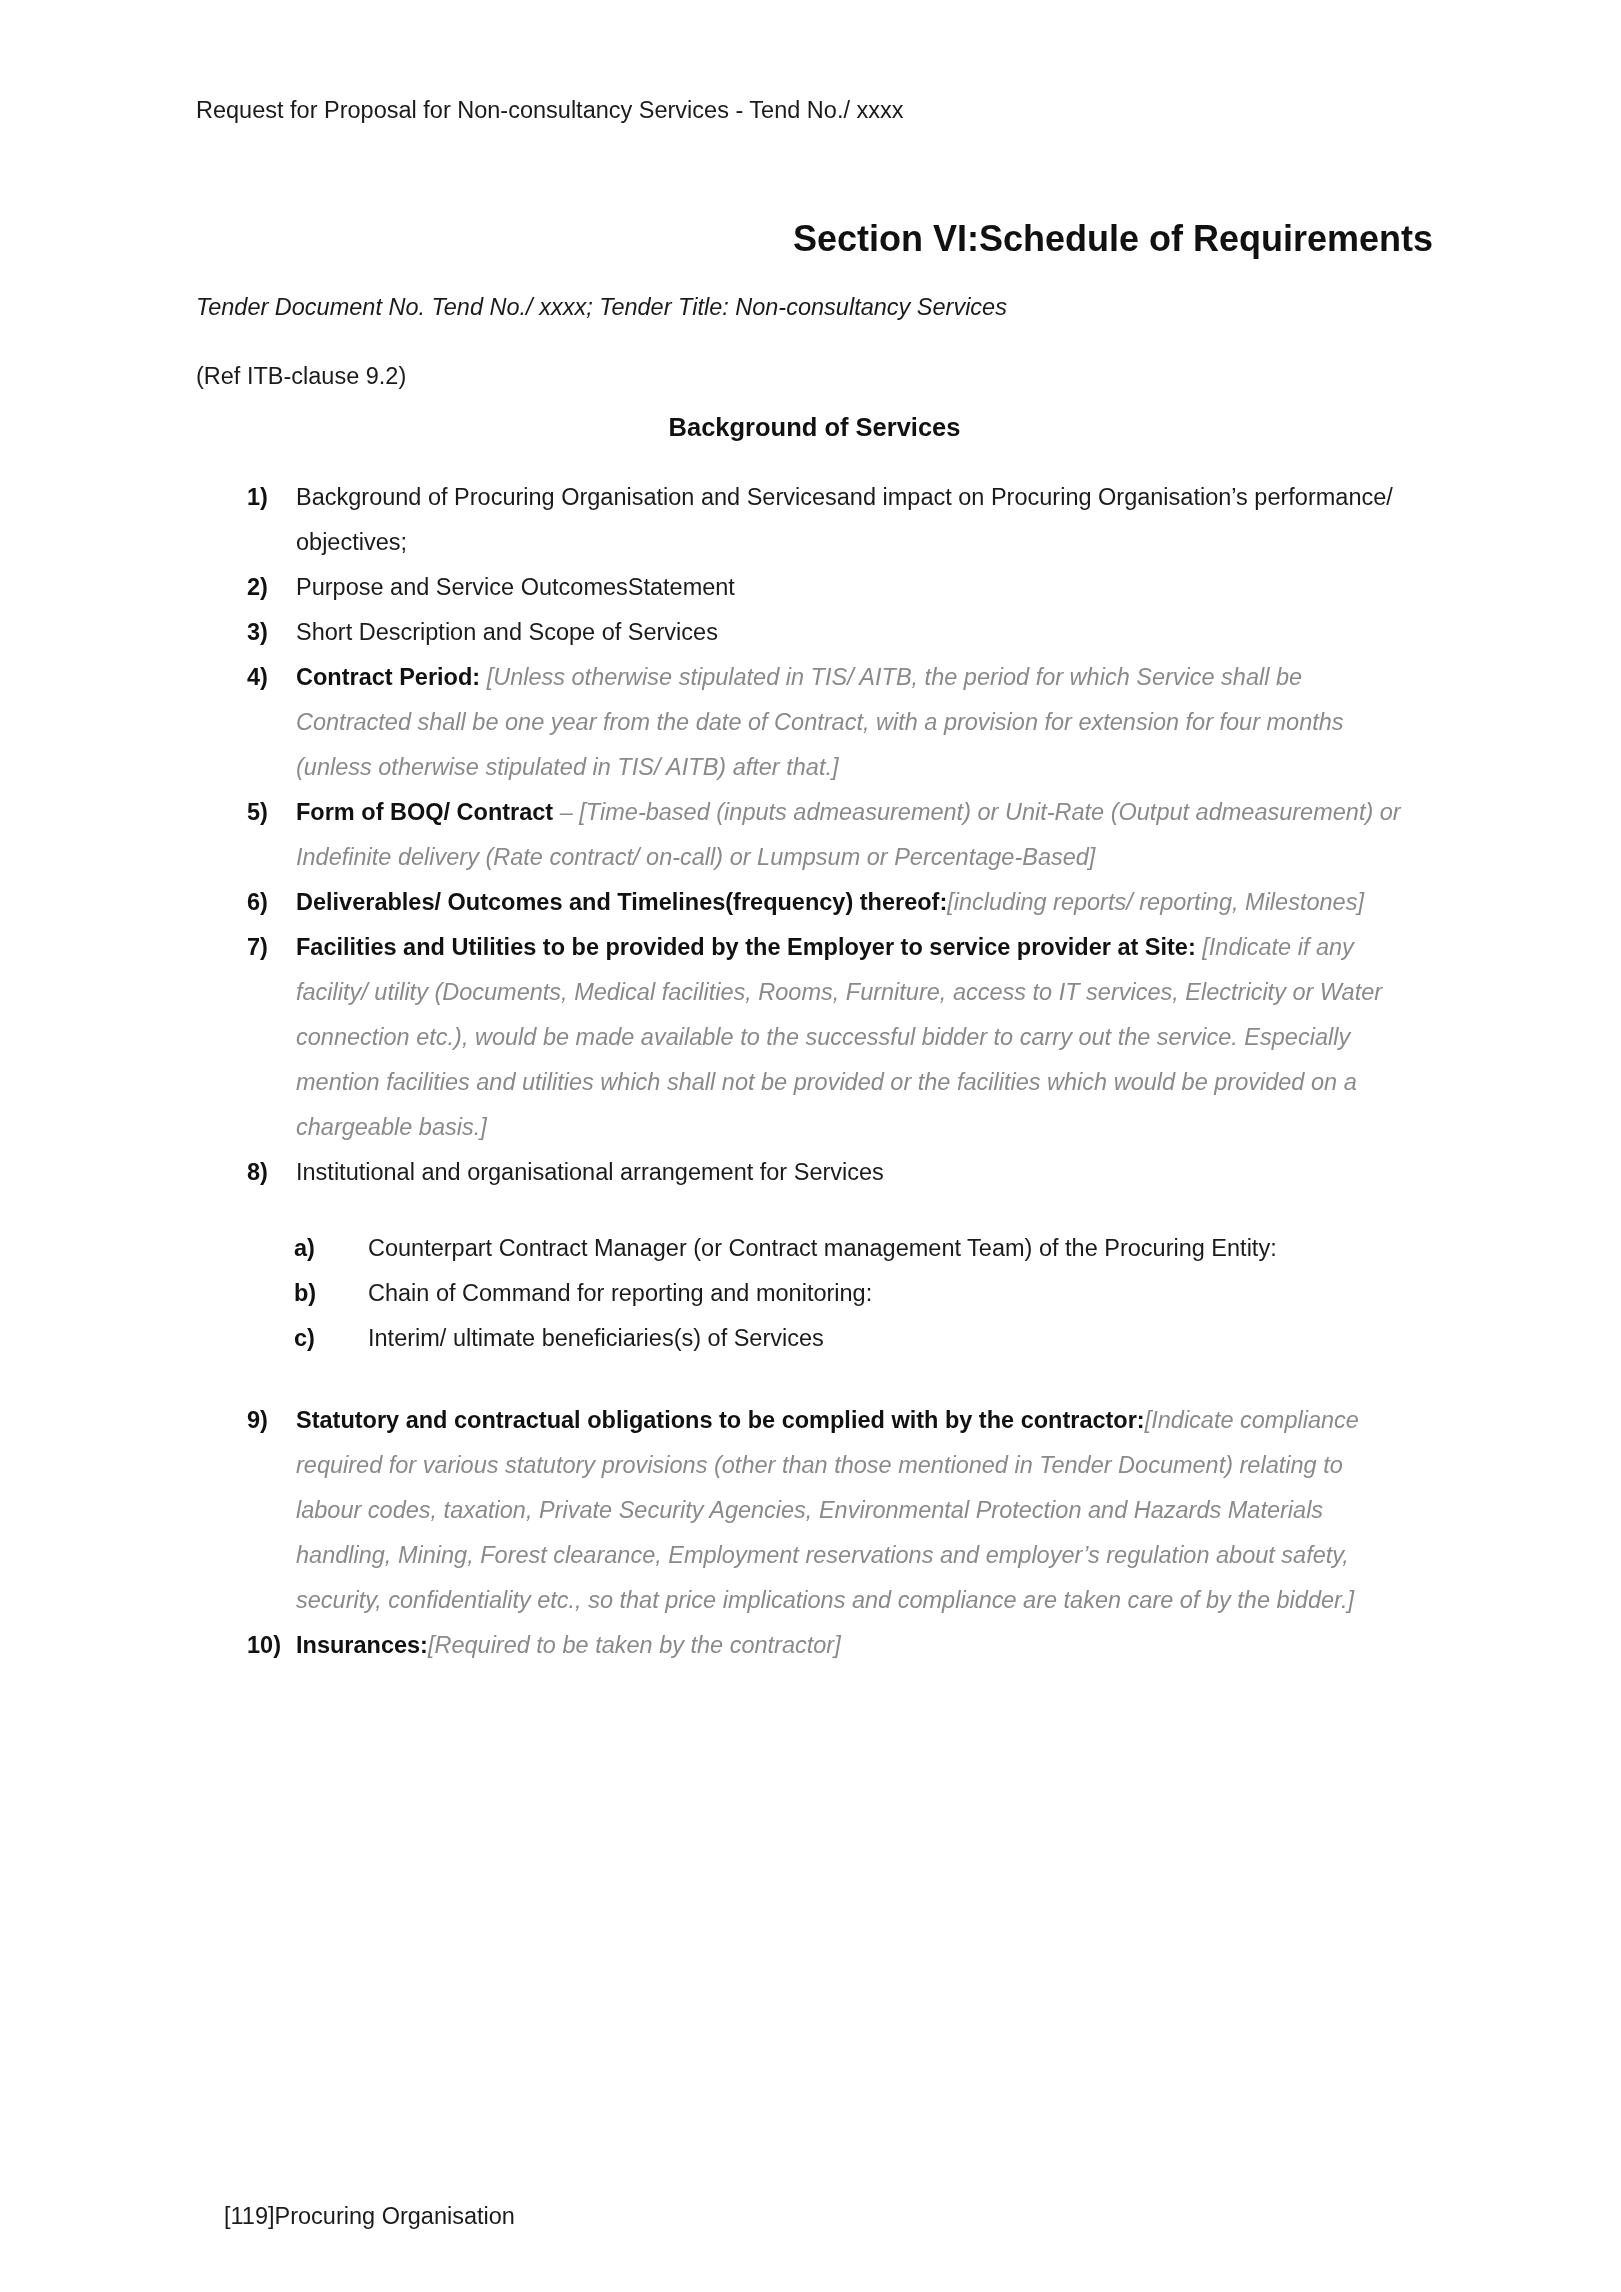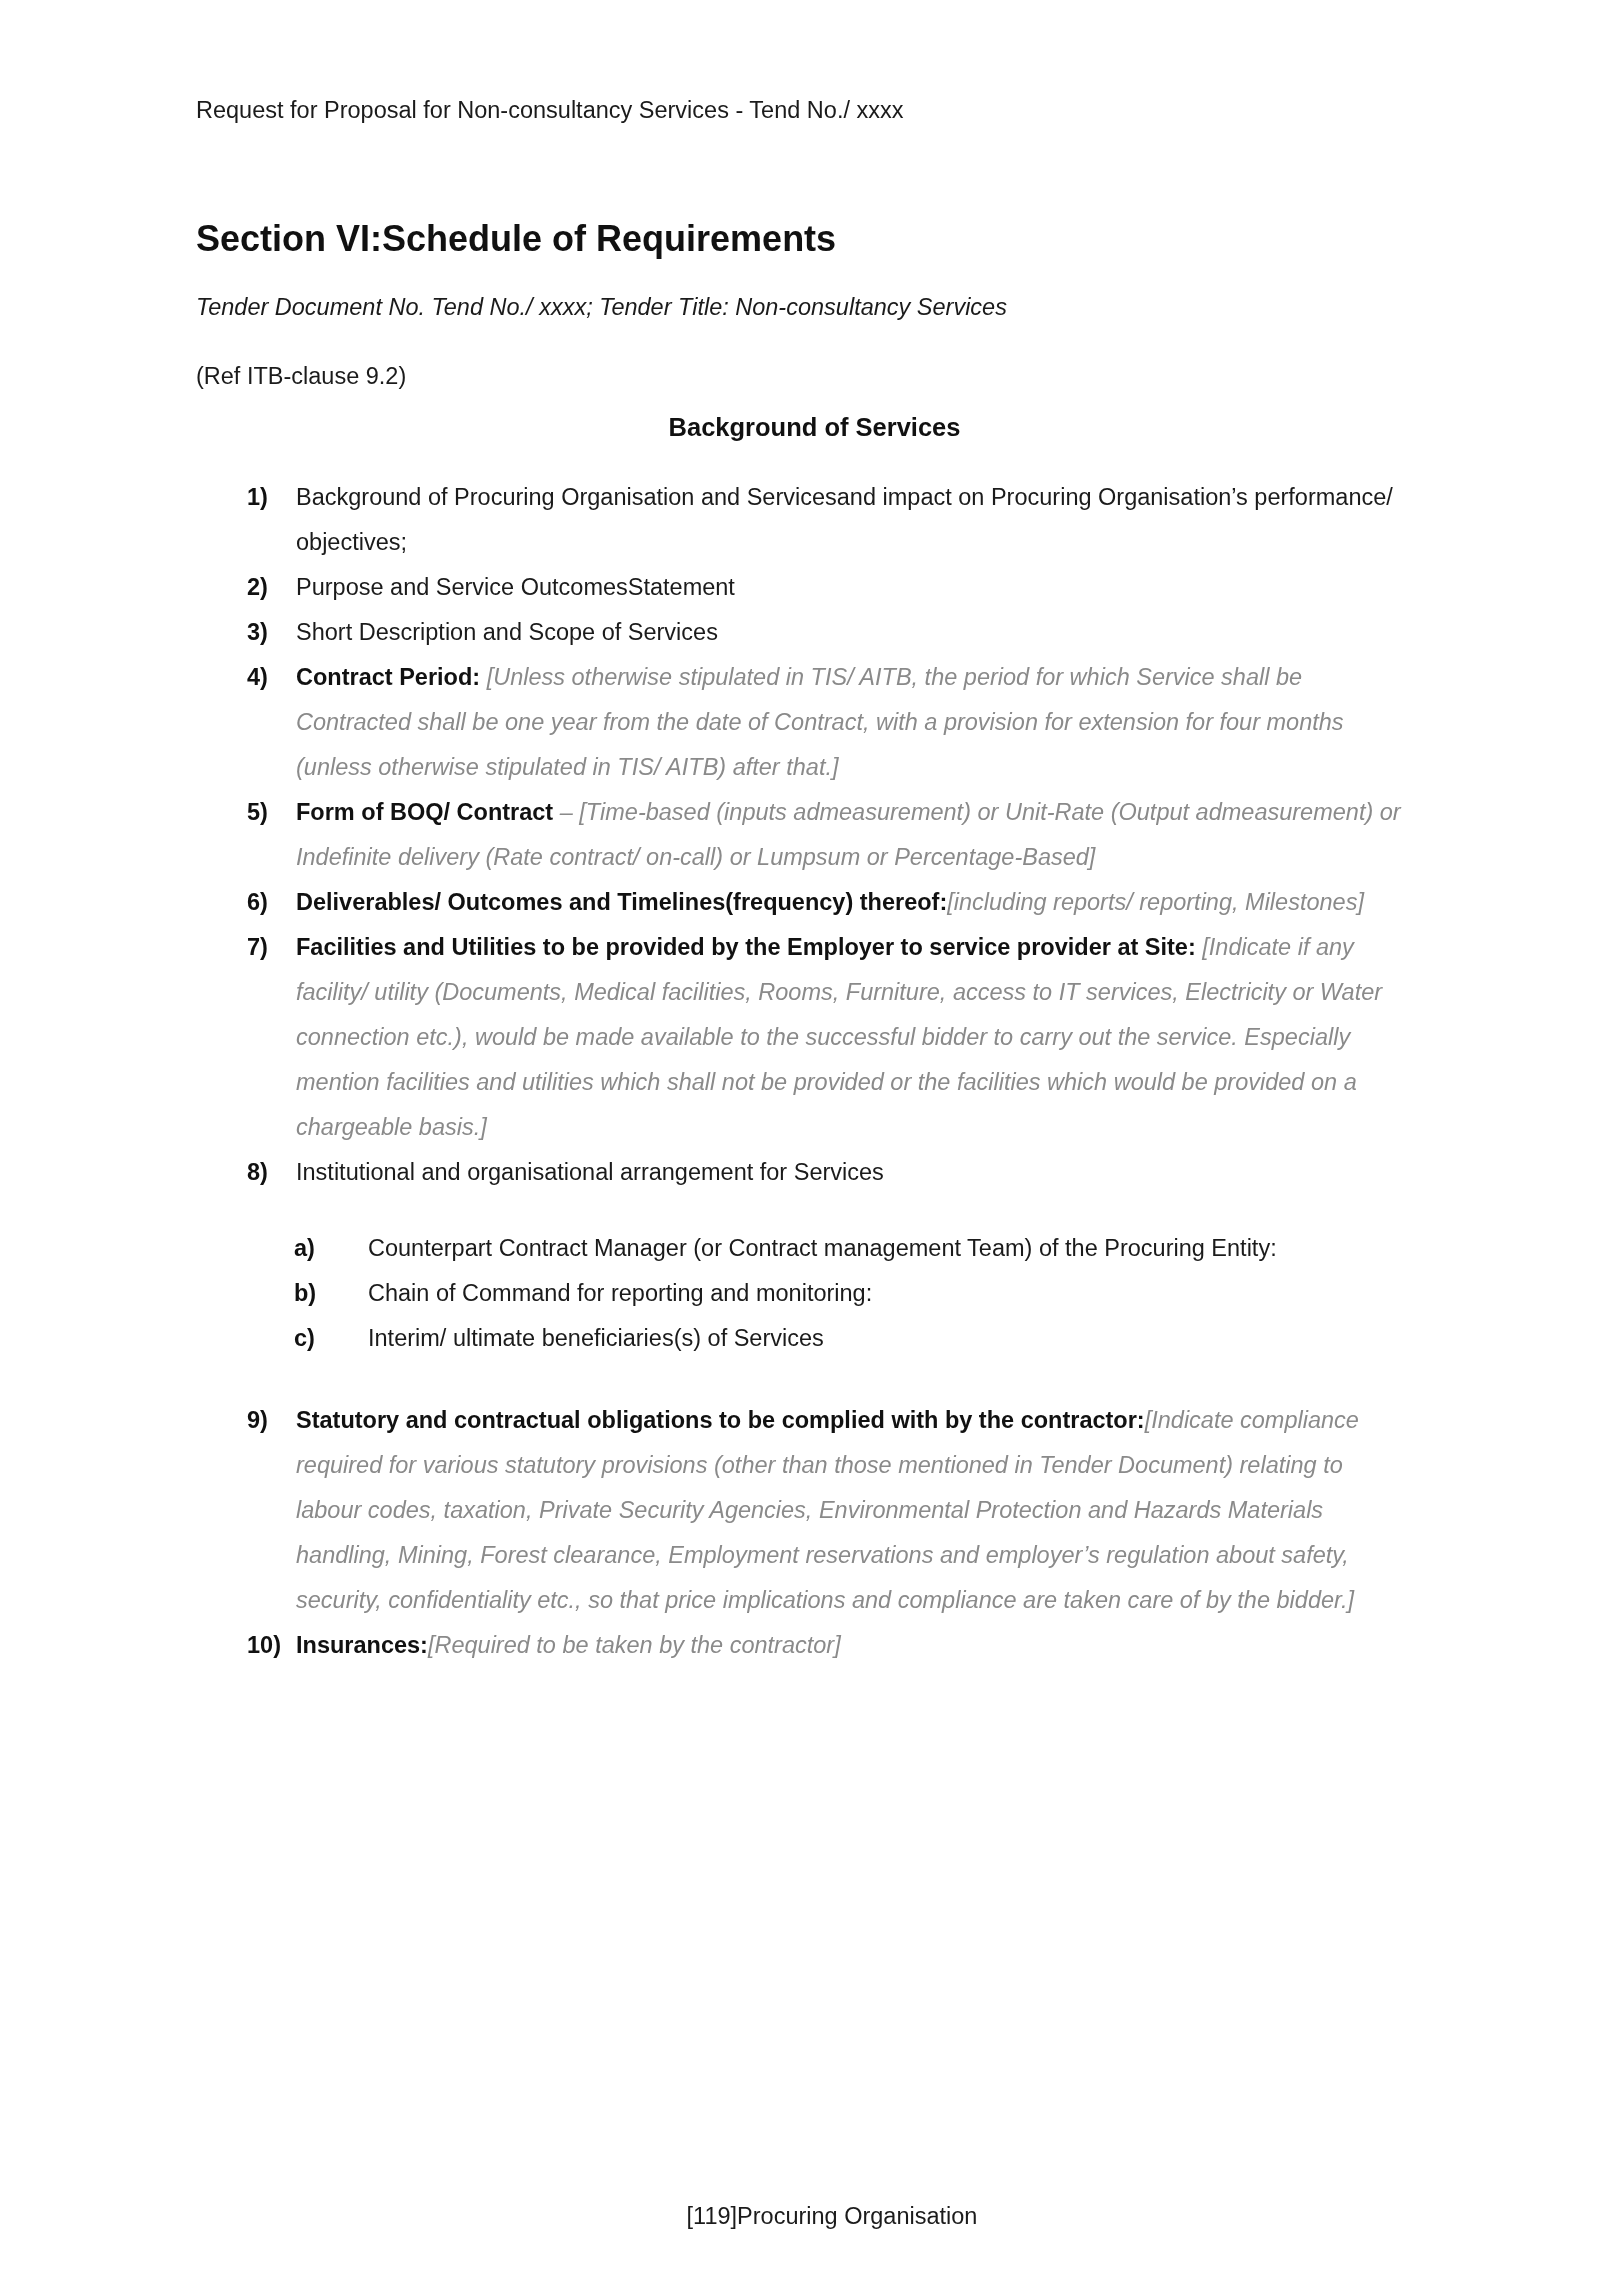--- a/index.html
+++ b/index.html
@@ -27,21 +27,21 @@
     width: 1237px;
   }
   .running-header {
     margin-top: 96px;
     font-size: 23.5px;
     line-height: 1.2;
     color: #1b1b1b;
   }
   .title {
     margin: 93px 0 0 0;
-    text-align: left;
+    text-align: right;
     font-size: 36px;
     font-weight: 700;
     line-height: 1.2;
     color: #111111;
   }
   .para {
     margin: 0;
     font-size: 23.5px;
     line-height: 1.25;
   }
@@ -85,21 +85,21 @@
   .sublist {
     margin: 31px 98px 37px 47px;
   }
   .sublist .marker { flex: 0 0 74px; }
   .footer {
     position: absolute;
     top: 2203px;
     left: 224px;
     right: 181px;
     display: flex;
-    justify-content: center;
+    justify-content: flex-start;
     font-size: 23.5px;
     color: #1b1b1b;
   }
 </style>
 </head>
 <body>
 
 <div class="page">
   <div class="content">
 

